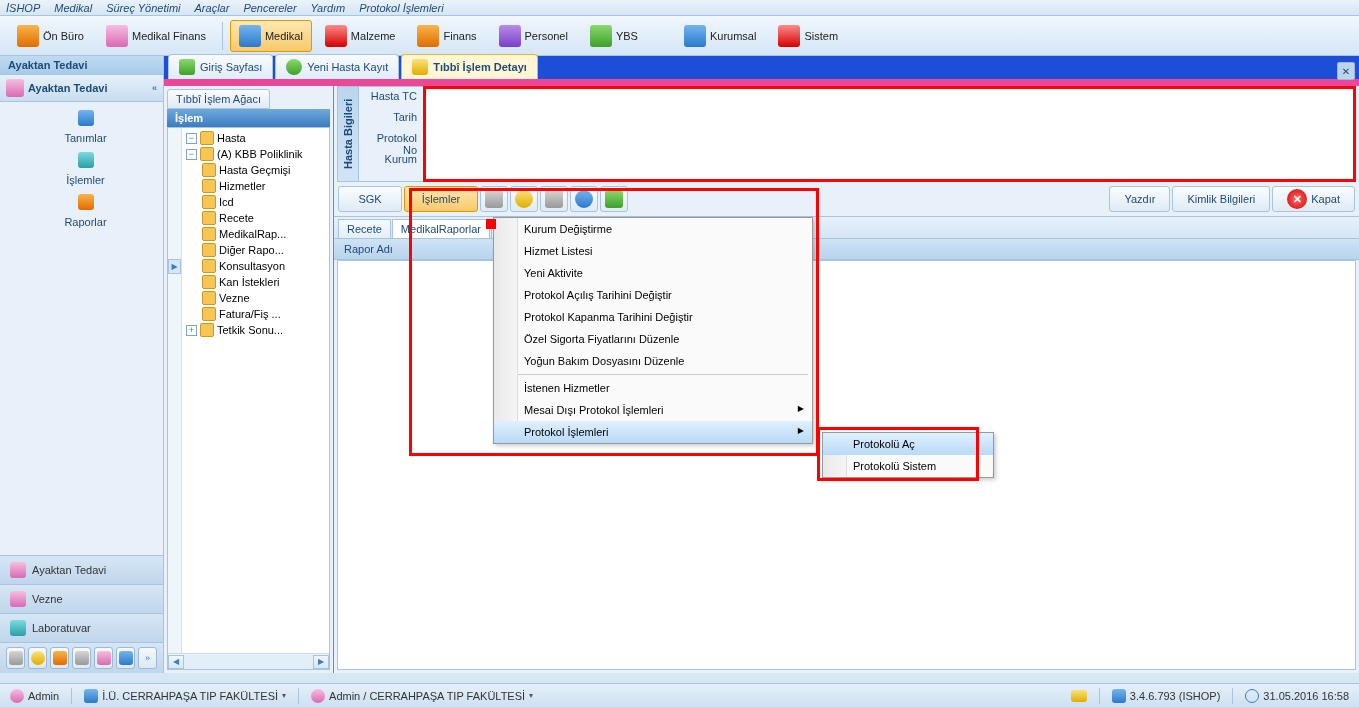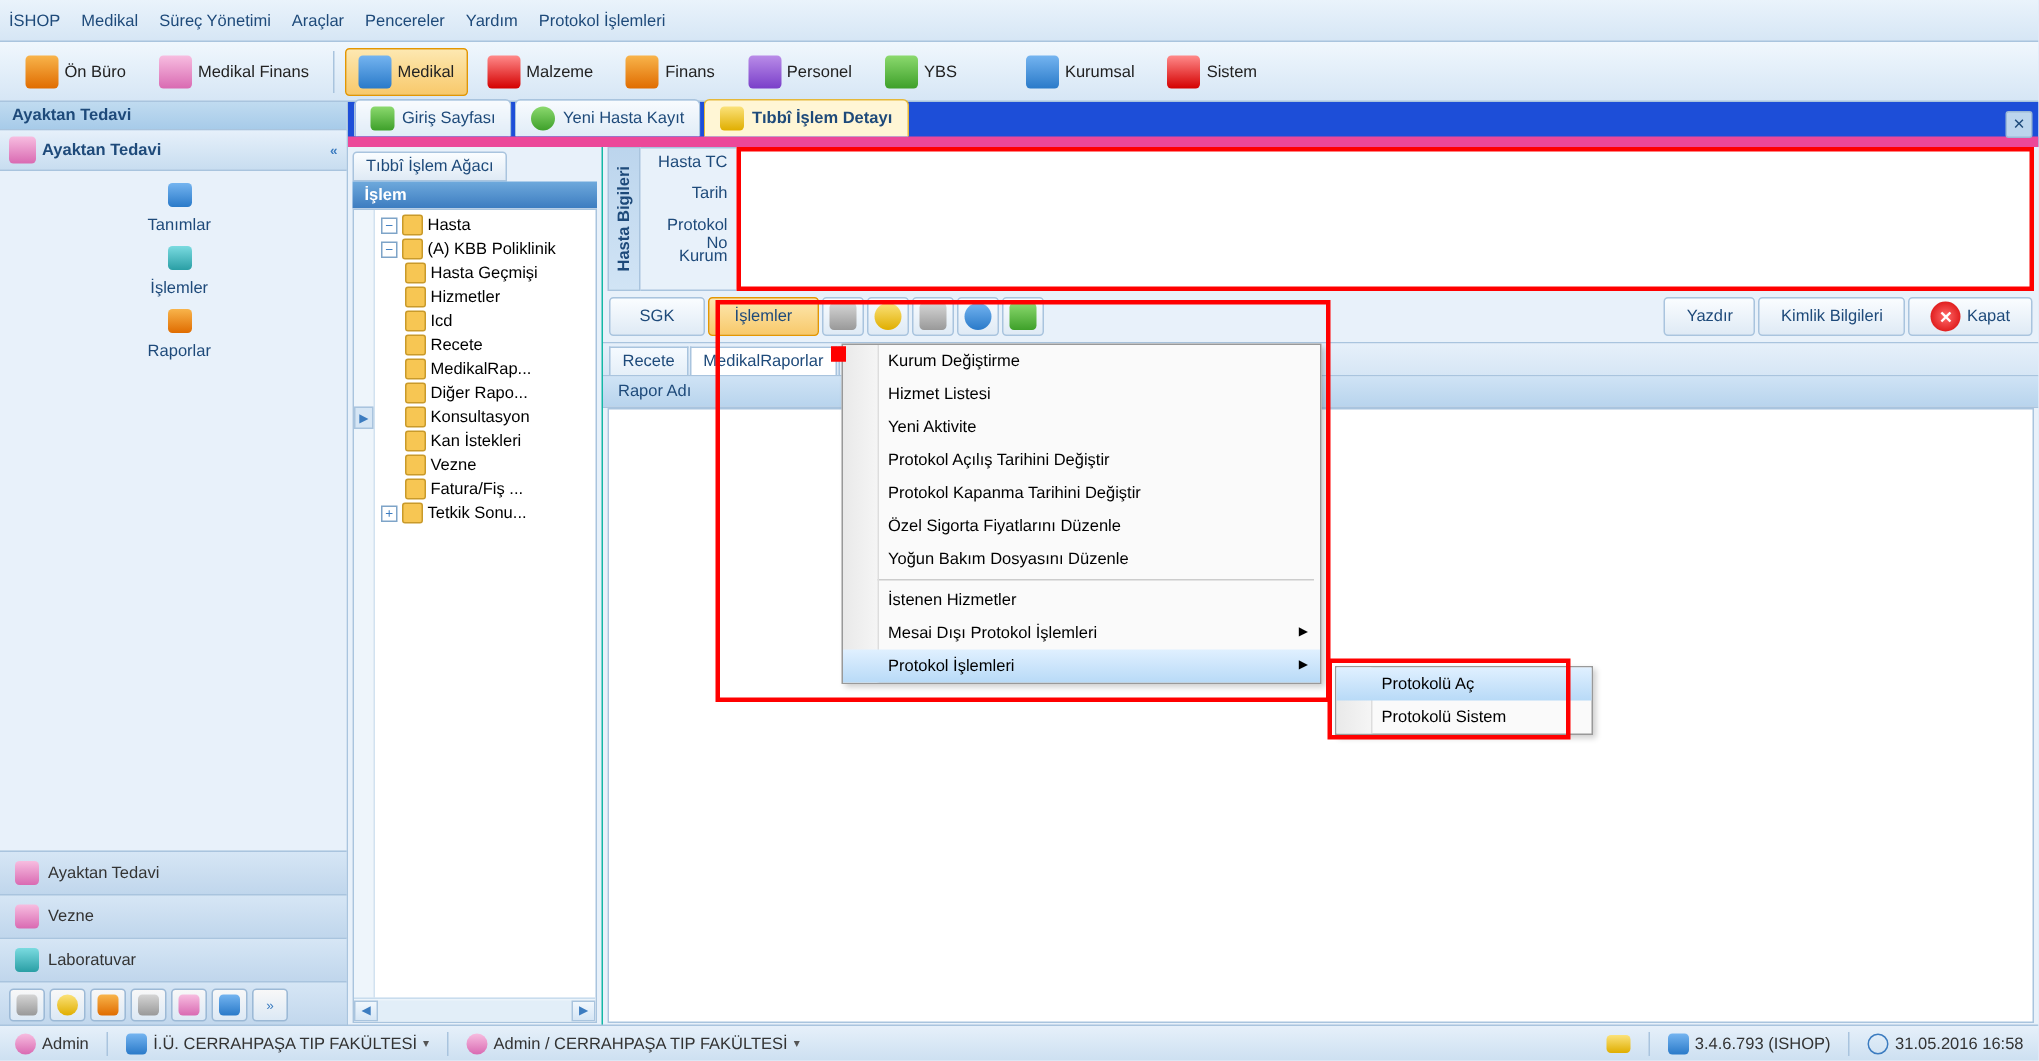--- a/index.html
+++ b/index.html
@@ -1,31 +1,31 @@
 <!DOCTYPE html>
 <html><head>
 <meta charset="utf-8">
 <style>
 * { box-sizing: border-box; margin: 0; padding: 0; }
 body { font-family: Tahoma, Arial, sans-serif; font-size: 11px; color: #000; background: #d6e6f5; width: 1359px; height: 707px; overflow: hidden; position: relative; }
 
 
-.menubar { background: linear-gradient(#eaf3fb, #d6e6f5); height: 28px; padding: 2px 6px; display: flex; align-items: center; border-bottom: 1px solid #a9c4de; }
+.menubar { background: linear-gradient(#eaf3fb, #d6e6f5); height: 16px; padding: 2px 6px; display: flex; align-items: center; border-bottom: 1px solid #a9c4de; font-style: italic; }
 .menubar span { margin-right: 14px; color: #1e4a7a; cursor: pointer; }
 
 
 .toolbar { background: linear-gradient(#f0f7fd, #d6e6f5); height: 40px; border-bottom: 1px solid #a9c4de; display: flex; align-items: center; padding: 0 8px; gap: 4px; }
 .tool-btn { display: flex; align-items: center; gap: 4px; padding: 4px 8px; border: 1px solid transparent; border-radius: 3px; cursor: pointer; color: #222; }
 .tool-btn.active { background: linear-gradient(#fde8b1, #f8c96b); border-color: #e59700; }
 .ic { width: 22px; height: 22px; display: inline-block; border-radius: 3px; }
 .sep { width: 1px; height: 28px; background: #a9c4de; margin: 0 3px; }
 
 
 .main { display: flex; height: 617px; }
-.left-panel { width: 232px; background: #d6e6f5; border-right: 1px solid #a9c4de; display: flex; flex-direction: column; }
+.left-panel { width: 164px; background: #d6e6f5; border-right: 1px solid #a9c4de; display: flex; flex-direction: column; }
 .left-title { background: linear-gradient(#c0dbf0, #a7cbe9); padding: 3px 8px; font-weight: bold; color: #1e4a7a; border-bottom: 1px solid #a9c4de; }
 .left-header { background: linear-gradient(#e6f0fa, #c8ddf0); padding: 4px 6px; display: flex; align-items: center; gap: 4px; border-bottom: 1px solid #a9c4de; color: #1e4a7a; font-weight: bold; }
 .left-items { flex: 1; background: #e8f1fa; padding: 4px 0; }
 .left-item { display: flex; align-items: center; gap: 6px; padding: 4px 8px 4px 16px; cursor: pointer; color: #1e4a7a; flex-direction: column; }
 .left-bottom { }
 .left-bottom-item { background: linear-gradient(#d6e6f5, #c0d6ec); border-top: 1px solid #a9c4de; padding: 6px 10px; display: flex; align-items: center; gap: 6px; cursor: pointer; color: #333; }
 .left-icons-row { background: linear-gradient(#d6e6f5, #c0d6ec); border-top: 1px solid #a9c4de; padding: 4px 6px; display: flex; gap: 3px; }
 .mini-btn { width: 24px; height: 22px; background: linear-gradient(#f8f8f8, #dce9f5); border: 1px solid #9cb9d6; border-radius: 3px; display: flex; align-items: center; justify-content: center; cursor: pointer; }
 
 

